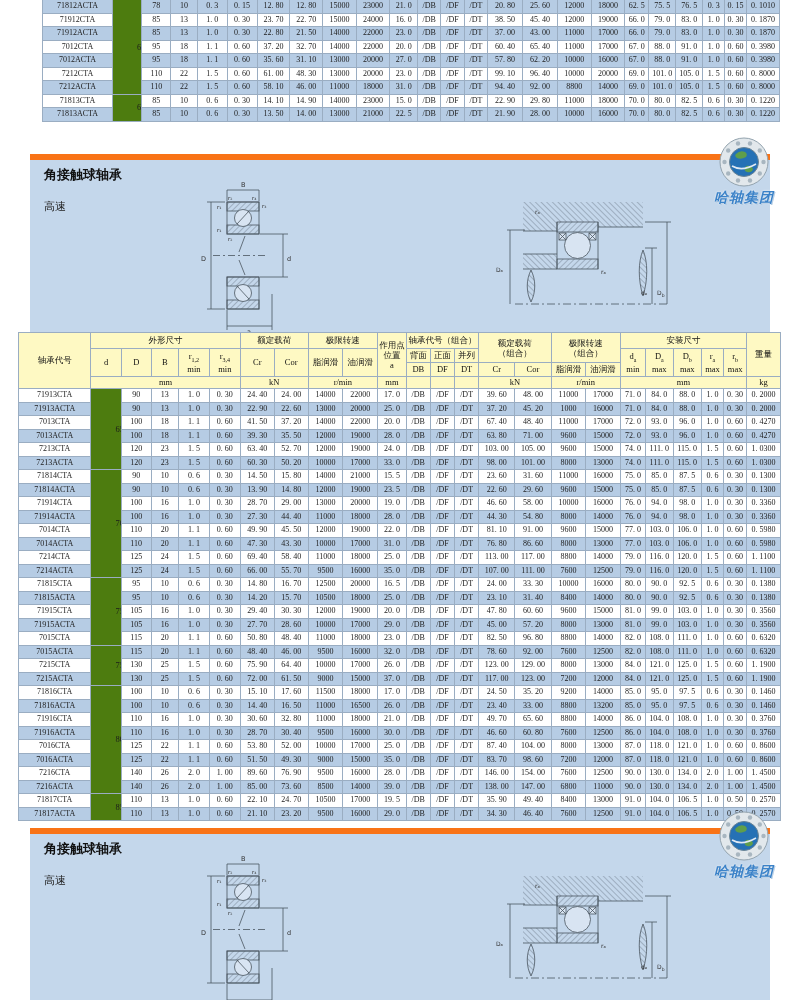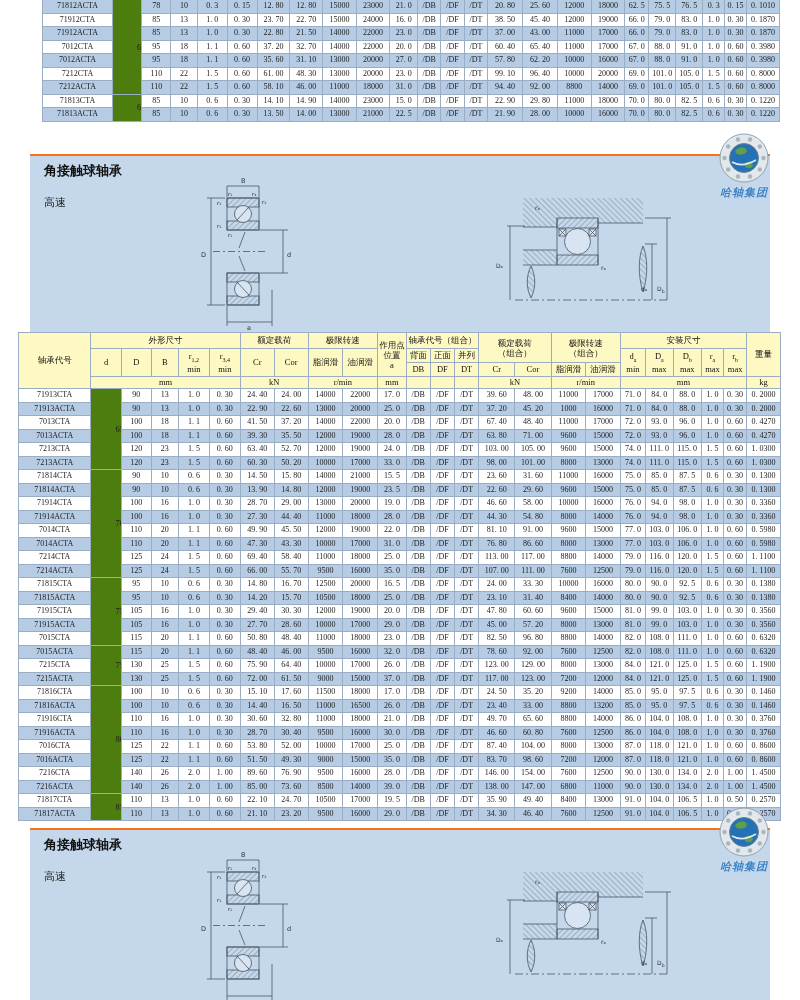--- a/index.html
+++ b/index.html
@@ -19,31 +19,31 @@
   .main-table{left:18px;top:332px;width:763px;}
   thead tr:nth-child(1) th{height:15px;}
   thead tr:nth-child(2) th{height:13px;}
   thead tr:nth-child(3) th{height:13px;}
   thead tr:nth-child(4) th{height:11px;}
   .hl{display:block;line-height:10px;}
   .uln{}
   sub{font-size:6px;}
 
   
-  .panel{position:absolute;left:30px;width:740px;background:#c4d7eb;border-top:2px solid #f97316;}
+  .panel{position:absolute;left:30px;width:740px;background:#c4d7eb;border-top:6px solid #f97316;}
   #panel-mid{top:154px;height:178px;}
   #panel-bottom{top:828px;height:172px;}
   .sec-title{position:absolute;left:14px;top:6px;font-weight:bold;font-size:13px;color:#111;}
   .sec-sub{position:absolute;left:14px;top:24px;font-size:11px;color:#222;margin-top:15px;}
 
   
   .logo{position:absolute;left:682px;top:-24px;width:64px;text-align:center;}
   .logo svg{display:block;margin:0 auto;}
   .logo-text{margin-top:1px;font-family:"DejaVu Sans",sans-serif;font-style:italic;font-weight:bold;
-        font-size:11px;color:#3b82c8;text-shadow:0 0 2px #fff,1px 1px 0 #a9c4de;letter-spacing:1px;}
+        font-size:14px;color:#3b82c8;text-shadow:0 0 2px #fff,1px 1px 0 #a9c4de;letter-spacing:1px;}
 
   
   .diag-front{position:absolute;left:125px;top:14px;}
   .diag-mount{position:absolute;left:465px;top:42px;}
   .diag-label{font-family:"DejaVu Sans",sans-serif;fill:#333;}
 </style>
 </head>
 <body>
 
 <div class="page">

